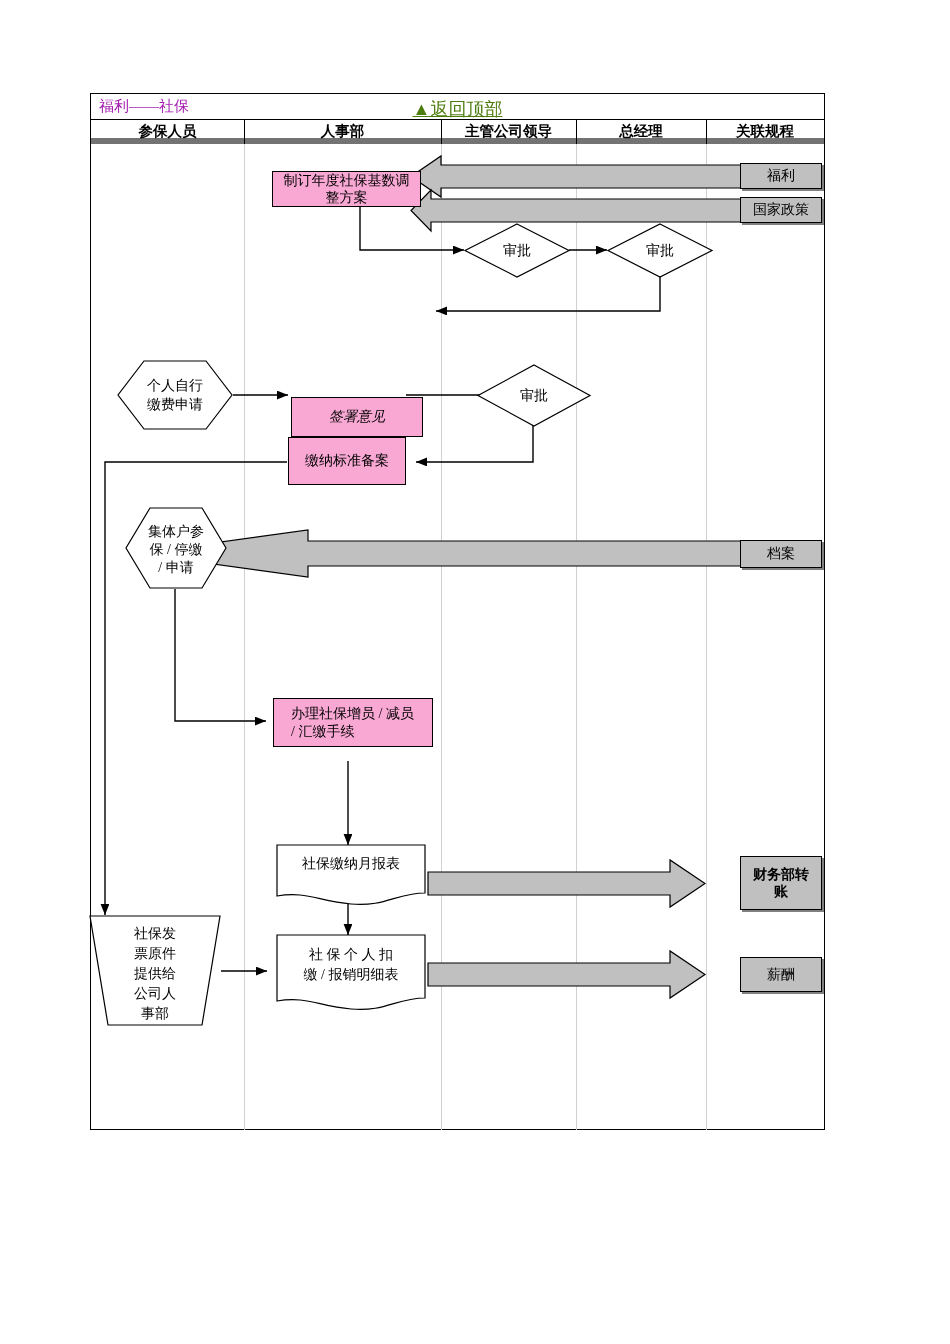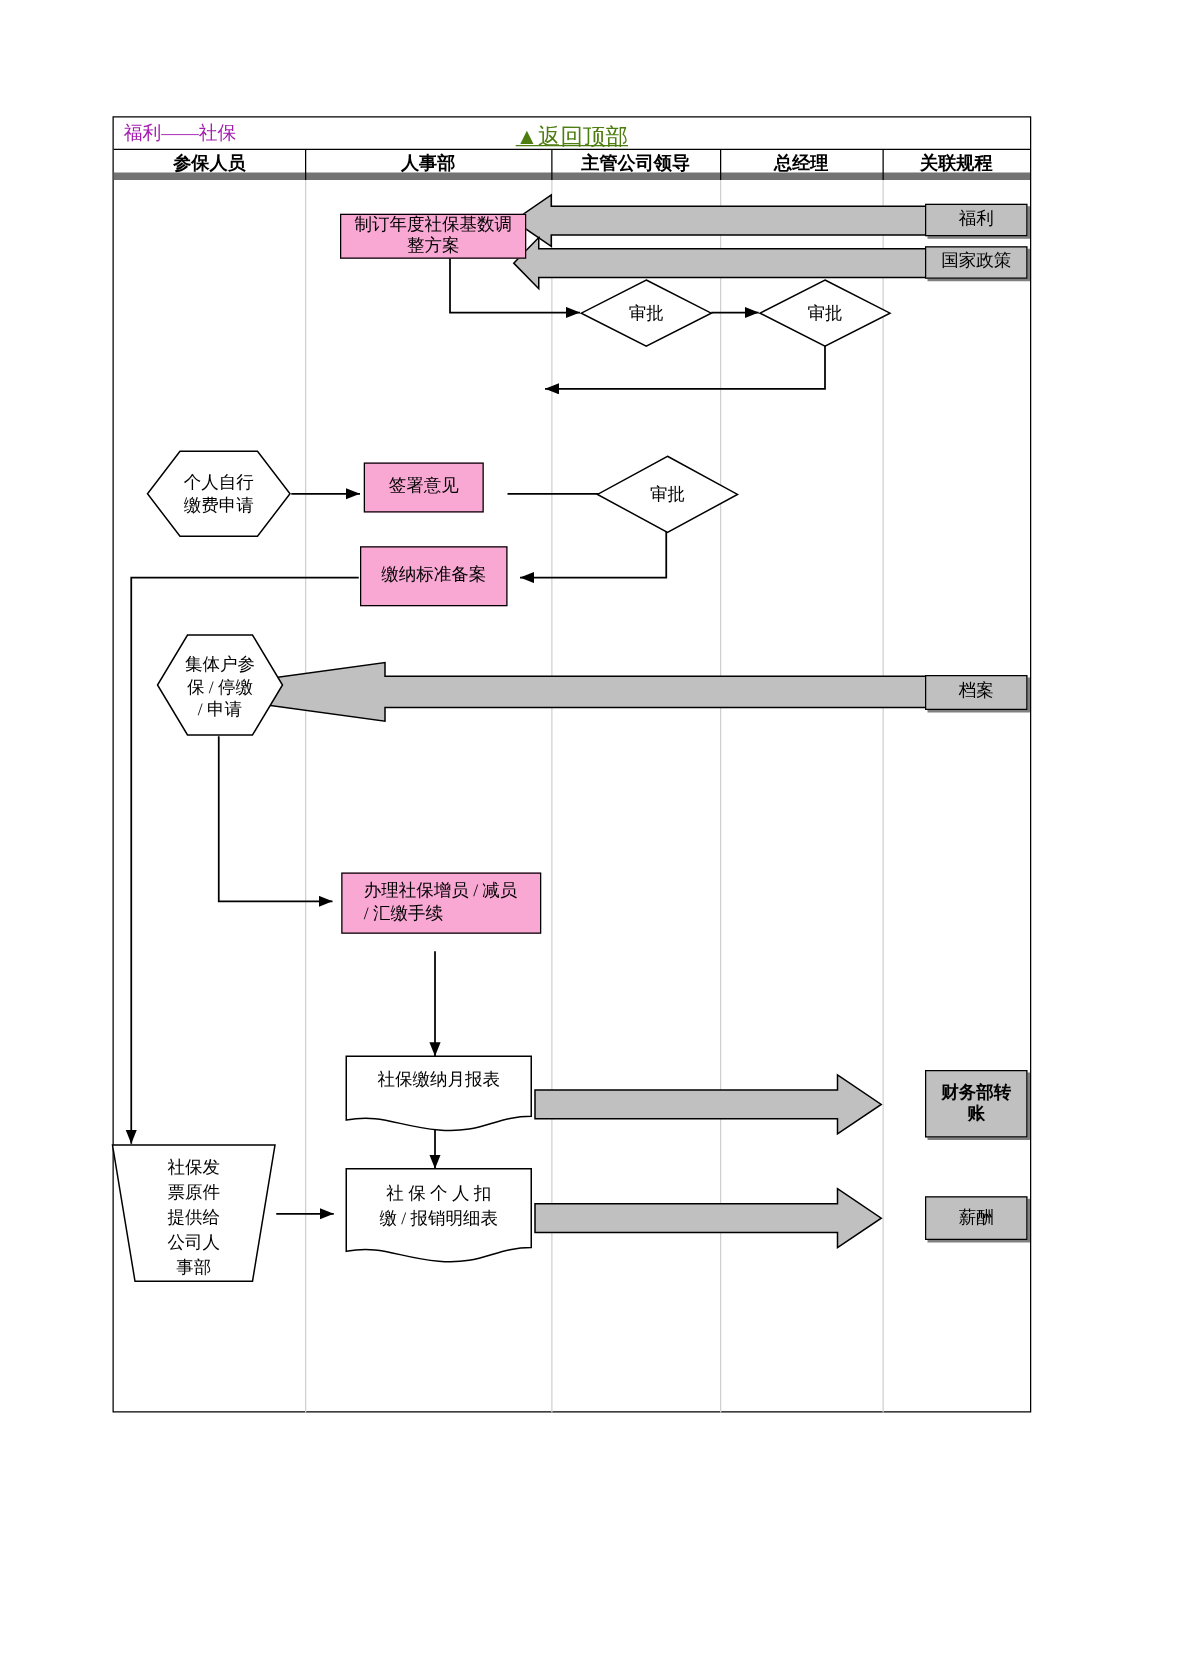--- a/index.html
+++ b/index.html
@@ -227,21 +227,21 @@
   </svg>
 
 
   <svg class="svg-node" style="left:116px; top:359px; width:118px; height:72px;">
     <polygon points="28,2 90,2 116,36 90,70 28,70 2,36" fill="#ffffff" stroke="#000000" stroke-width="1.2"></polygon>
     <text x="59" y="31">个人自行</text>
     <text x="59" y="50">缴费申请</text>
   </svg>
   <span class="lbl" style="left:0;top:0;width:0;height:0;overflow:hidden;">个人自行缴费申请</span>
 
-  <div class="node box" style="left:291px; top:370px; width:96px; height:40px;">
+  <div class="node box" style="left:291px; top:397px; width:132px; height:40px;font-style:italic;">
     <span>签署意见</span>
   </div>
 
   <svg class="svg-node" style="left:476px; top:363px; width:116px; height:65px;">
     <polygon points="58,2 114,32.5 58,63 2,32.5" fill="#ffffff" stroke="#000000" stroke-width="1.2"></polygon>
     <text x="58" y="37">审批</text>
   </svg>
 
   <div class="node box" style="left:288px; top:437px; width:118px; height:48px;">
     <span>缴纳标准备案</span>

